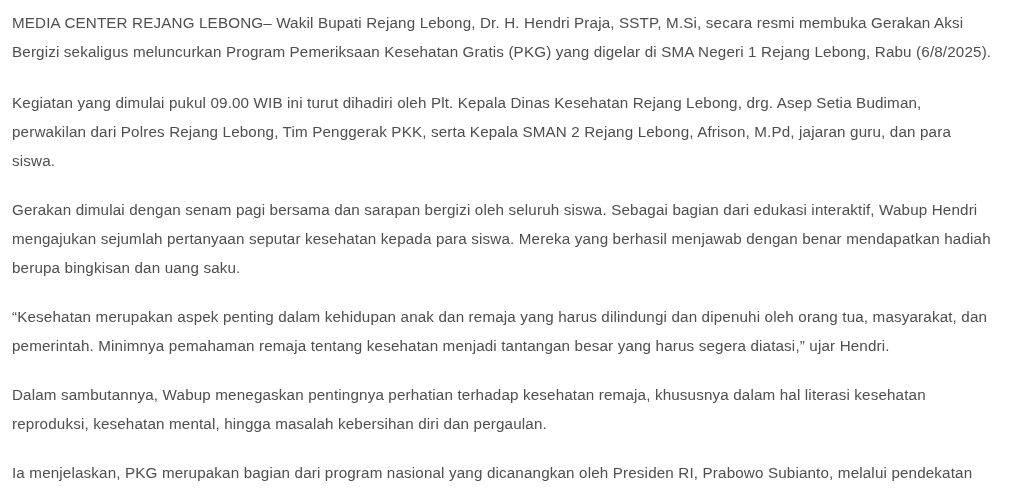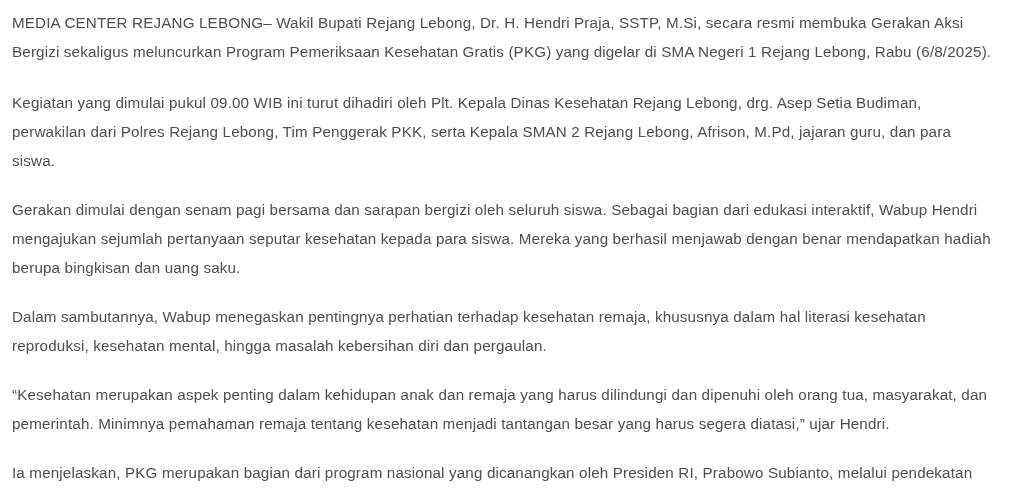--- a/index.html
+++ b/index.html
@@ -34,17 +34,17 @@
     margin-bottom: 0;
   }
 </style>
 </head>
 <body>
 
 <article class="article">
   <p class="lead">MEDIA CENTER REJANG LEBONG– Wakil Bupati Rejang Lebong, Dr. H. Hendri Praja, SSTP, M.Si, secara resmi membuka Gerakan Aksi Bergizi sekaligus meluncurkan Program Pemeriksaan Kesehatan Gratis (PKG) yang digelar di SMA Negeri 1 Rejang Lebong, Rabu (6/8/2025).</p>
   <p>Kegiatan yang dimulai pukul 09.00 WIB ini turut dihadiri oleh Plt. Kepala Dinas Kesehatan Rejang Lebong, drg. Asep Setia Budiman, perwakilan dari Polres Rejang Lebong, Tim Penggerak PKK, serta Kepala SMAN 2 Rejang Lebong, Afrison, M.Pd, jajaran guru, dan para siswa.</p>
   <p>Gerakan dimulai dengan senam pagi bersama dan sarapan bergizi oleh seluruh siswa. Sebagai bagian dari edukasi interaktif, Wabup Hendri mengajukan sejumlah pertanyaan seputar kesehatan kepada para siswa. Mereka yang berhasil menjawab dengan benar mendapatkan hadiah berupa bingkisan dan uang saku.</p>
+  <p>“Kesehatan merupakan aspek penting dalam kehidupan anak dan remaja yang harus dilindungi dan dipenuhi oleh orang tua, masyarakat, dan pemerintah. Minimnya pemahaman remaja tentang kesehatan menjadi tantangan besar yang harus segera diatasi,” ujar Hendri.</p>
   <p>Dalam sambutannya, Wabup menegaskan pentingnya perhatian terhadap kesehatan remaja, khususnya dalam hal literasi kesehatan reproduksi, kesehatan mental, hingga masalah kebersihan diri dan pergaulan.</p>
-  <p>“Kesehatan merupakan aspek penting dalam kehidupan anak dan remaja yang harus dilindungi dan dipenuhi oleh orang tua, masyarakat, dan pemerintah. Minimnya pemahaman remaja tentang kesehatan menjadi tantangan besar yang harus segera diatasi,” ujar Hendri.</p>
   <p>Ia menjelaskan, PKG merupakan bagian dari program nasional yang dicanangkan oleh Presiden RI, Prabowo Subianto, melalui pendekatan promotif dan preventif. Program ini menyasar peserta didik dari jenjang TK hingga SMA sederajat.</p>
 
 </article>
 
 </body></html>

